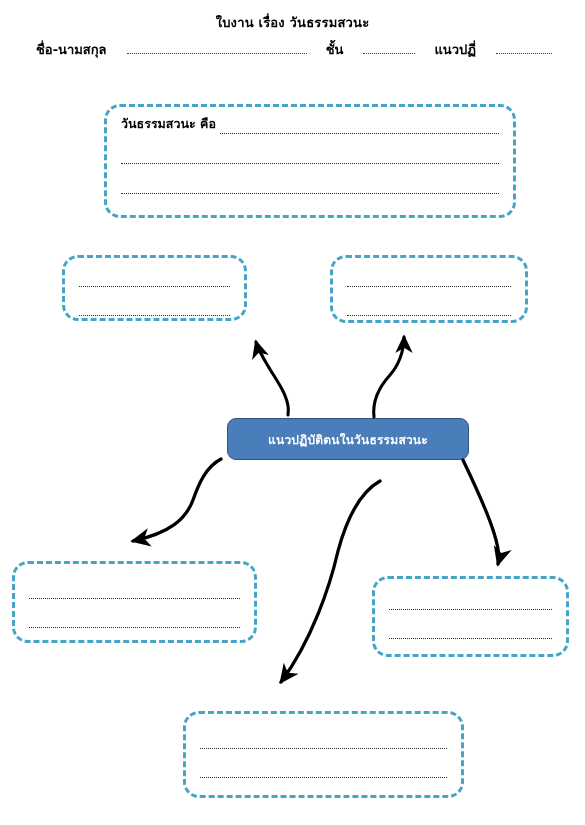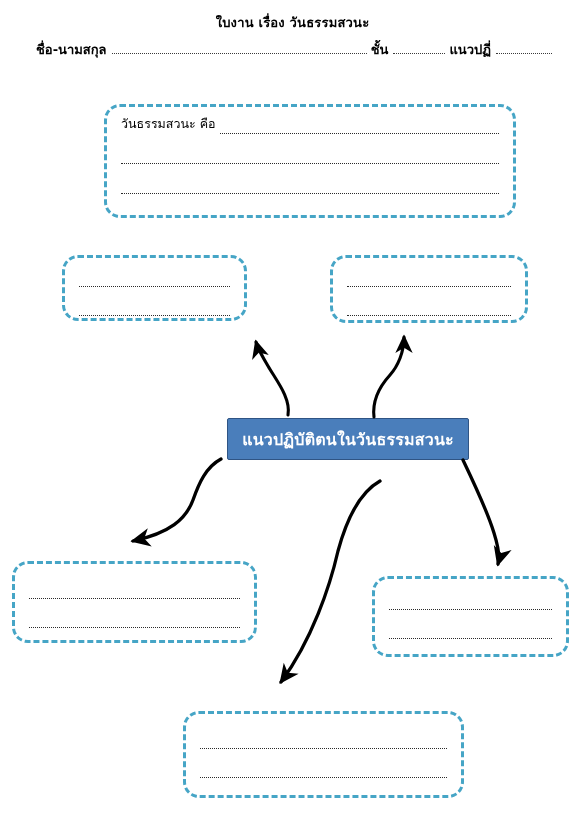--- a/index.html
+++ b/index.html
@@ -39,20 +39,21 @@
     position: absolute;
     left: 36px;
     top: 39px;
     width: 520px;
     height: 20px;
     display: flex;
     align-items: baseline;
     font-size: 13px;
     font-weight: 600;
     white-space: nowrap;
+    gap: 15px;
   }
   .field-label {
     flex: 0 0 auto;
   }
   .dotfill {
     flex: 1 1 auto;
     border-bottom: 1.5px dotted #3a3a3a;
     margin: 0 4px 0 5px;
     height: 10px;
   }
@@ -80,21 +81,21 @@
     padding: 0;
   }
   .dbox-inner {
     position: absolute;
     left: 14px;
     right: 14px;
     top: 12px;
   }
   .qlabel {
     font-size: 12.5px;
-    font-weight: 400;
+    font-weight: 700;
     display: inline-block;
     vertical-align: bottom;
     margin-right: 4px;
     white-space: nowrap;
     text-align: center;
   }
   .wline {
     border-bottom: 1.4px dotted #2b2b2b;
     height: 0;
   }
@@ -130,26 +131,26 @@
   
   #center-node {
     position: absolute;
     left: 227px;
     top: 418px;
     width: 242px;
     height: 42px;
     box-sizing: border-box;
     background: #4A7EBB;
     border: 1.5px solid #2F5484;
-    border-radius: 2px;
+    border-radius: 9px;
     display: flex;
     align-items: center;
     justify-content: center;
     color: #ffffff;
-    font-size: 16px;
+    font-size: 12px;
     font-weight: 700;
     white-space: nowrap;
     letter-spacing: 0.2px;
   }
 
   
   #arrows {
     position: absolute;
     left: 0; top: 0;
     width: 585px;

